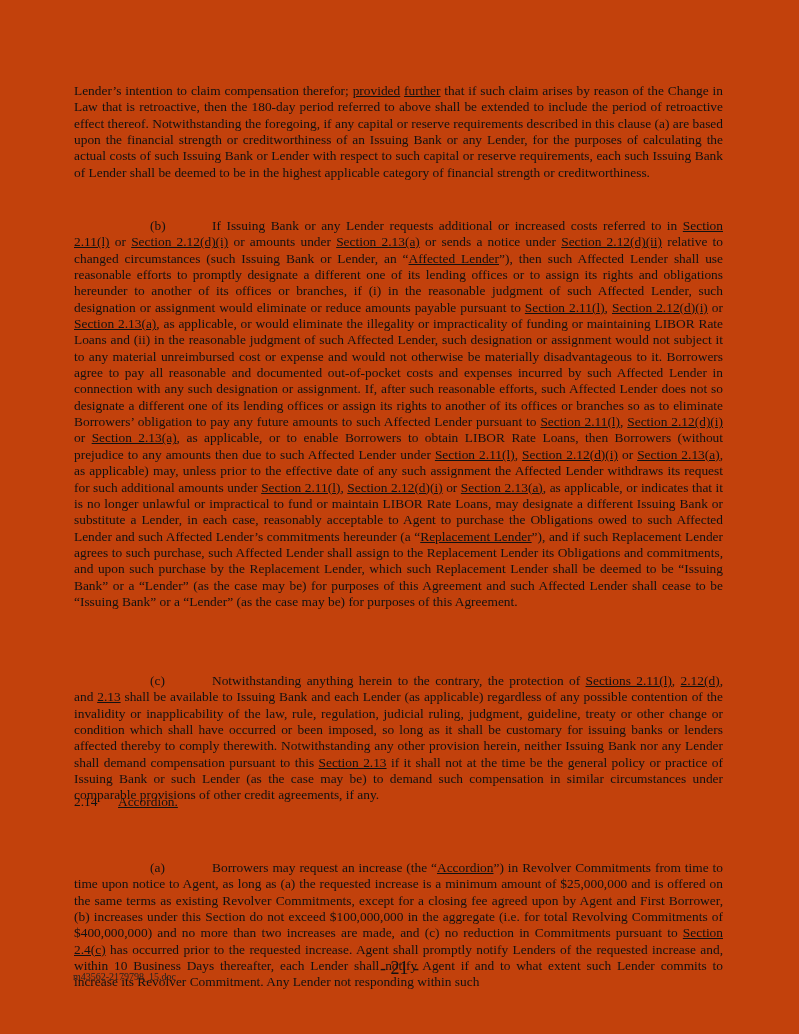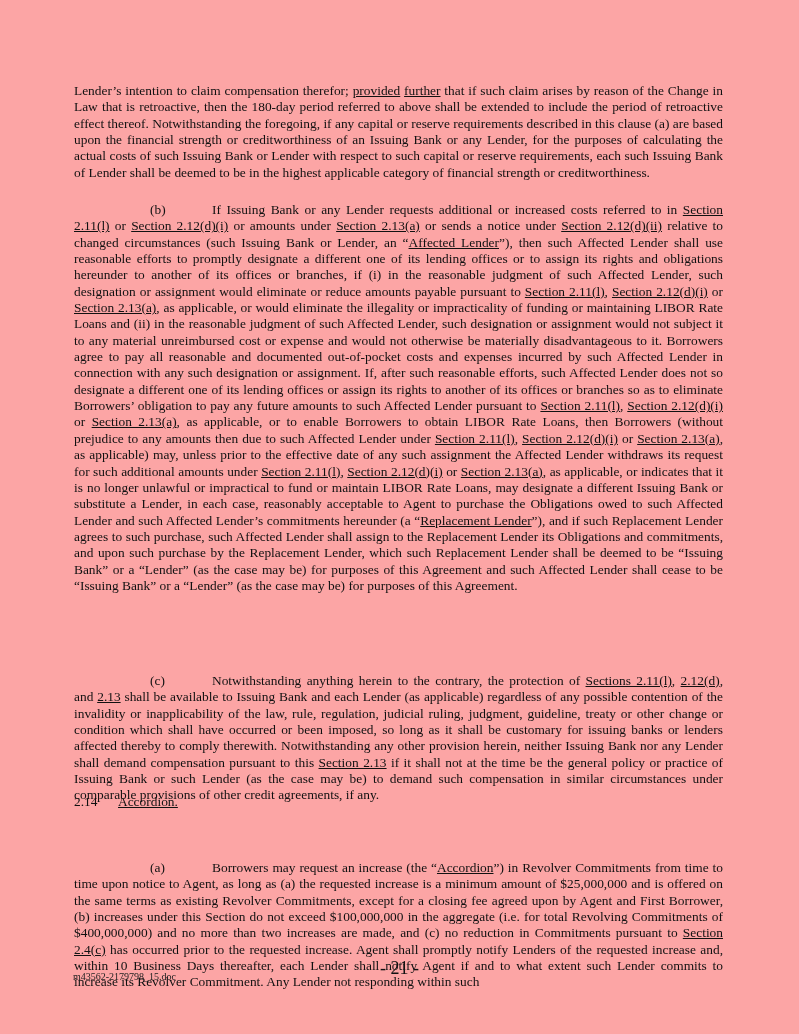--- a/index.html
+++ b/index.html
@@ -1,32 +1,32 @@
 <!DOCTYPE html>
 <html><head>
 <meta charset="utf-8">
 <style>
   html, body { margin: 0; padding: 0; background: #ffffff; }
   body { width: 799px; height: 1034px; position: relative; overflow: hidden; }
   .page {
-    position: absolute; left: 0; top: 0; width: 799px; height: 1034px; background: #fca5a5;
+    position: absolute; left: 0; top: 0; width: 799px; height: 1034px; background: #c2410c;
   }
   .body-text {
     position: absolute; left: 74px; width: 649px;
     font-family: "Liberation Serif", serif;
     font-size: 13.4px; line-height: 16.35px; color: #111;
     text-align: justify;
   }
   .para { margin: 0; }
   .indent { display: inline-block; width: 76px; }
   .label { display: inline-block; width: 62px; }
   .u { text-decoration: underline; text-underline-offset: 1px; }
   .bu { text-decoration: underline; font-weight: normal; text-underline-offset: 1px; margin-top: 36px; }
   #p1 { top: 83px; }
-  #p2 { top: 202px; }
+  #p2 { top: 218px; }
   #p3 { top: 673px; }
   #h214 { top: 794px; text-align: left; }
   #h214 .num { display: inline-block; width: 44px; }
   #p4 { top: 860px; }
   .page-number {
     position: absolute; top: 958px; left: 0; width: 799px; text-align: center;
     font-family: "Liberation Serif", serif; font-size: 18px; color: #111;
   }
   .doc-id {
     position: absolute; top: 971px; left: 73px;

